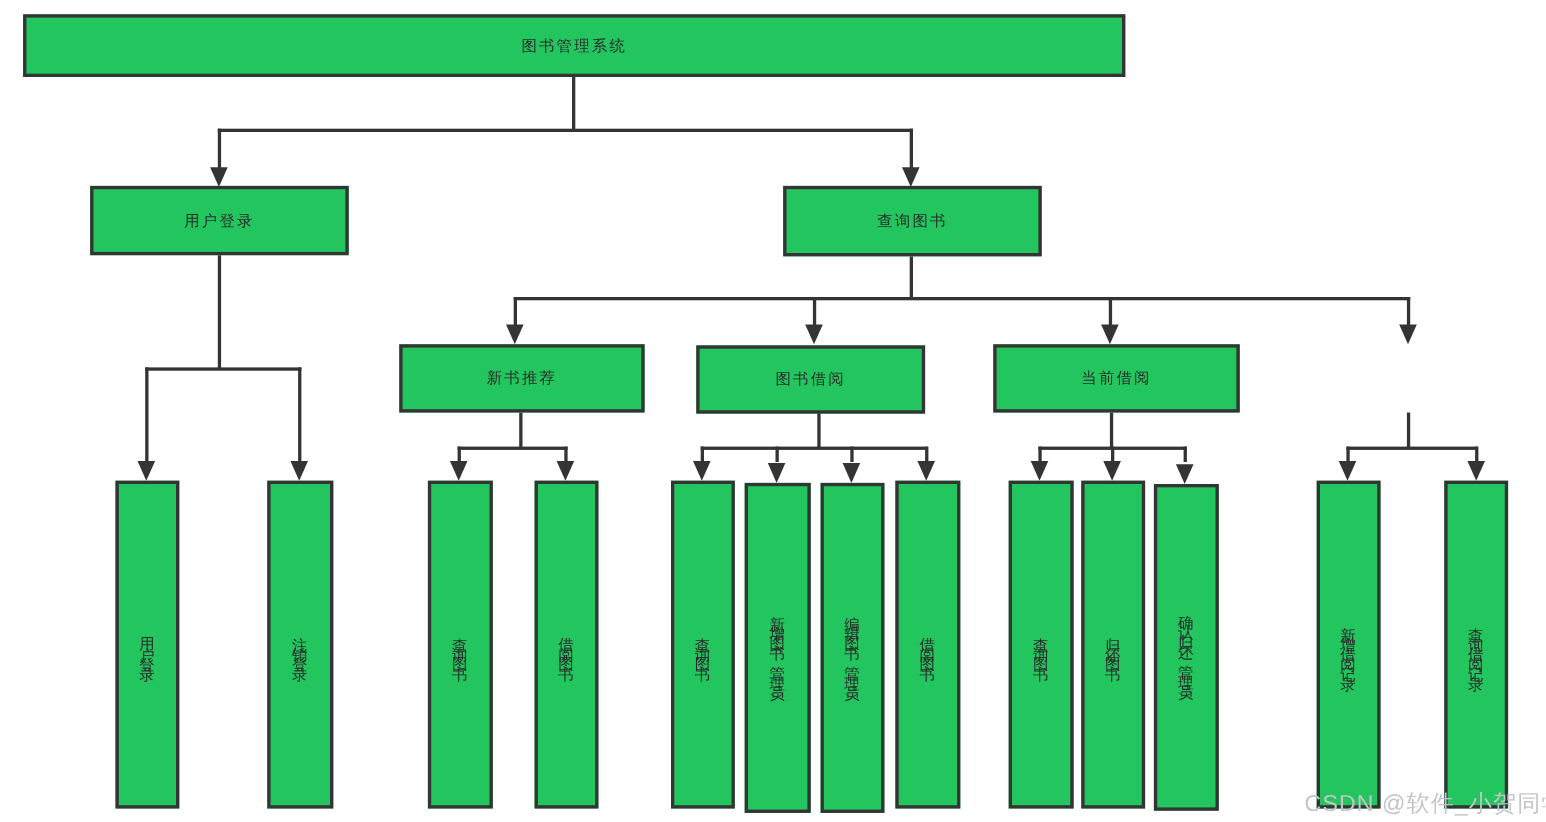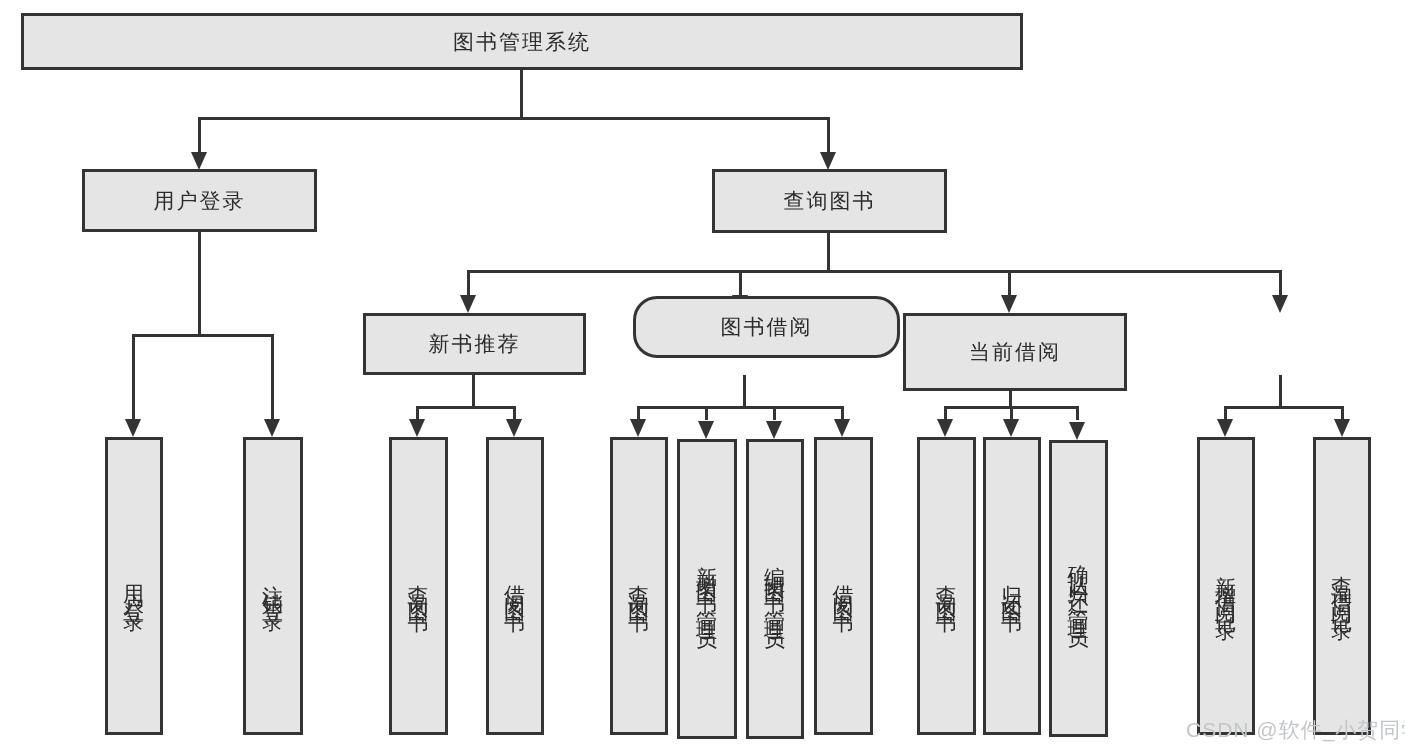--- a/index.html
+++ b/index.html
@@ -6,28 +6,28 @@
   #canvas {
     position: relative;
     width: 1405px;
     height: 747px;
     background: #ffffff;
     overflow: hidden;
     font-family: "Liberation Sans", sans-serif;
   }
   .node {
     position: absolute;
-    background: #e5e5e5;
+    background: #22c55e;
     border: 3px solid #343434;
     box-sizing: border-box;
     display: flex;
     align-items: center;
     justify-content: center;
     color: #2b2b2b;
-    font-size: 21px;
+    font-size: 14px;
     letter-spacing: 2px;
     z-index: 2;
   }
   .node.vert span {
     writing-mode: vertical-rl;
     text-orientation: mixed;
     letter-spacing: 9px;
     line-height: 1;
   }
   .vl { position: absolute; width: 3px; background: #343434; z-index: 1; }
@@ -88,24 +88,24 @@
   <div class="vl" style="left:739px; top:270px; height:26px;"></div>
   <div class="arrow" style="left:732px; top:295px;"></div>
   <div class="vl" style="left:1008px; top:270px; height:26px;"></div>
   <div class="arrow" style="left:1001px; top:295px;"></div>
   <div class="vl" style="left:1279px; top:270px; height:26px;"></div>
   <div class="arrow" style="left:1272px; top:295px;"></div>
 
   <div class="node" style="left:363px; top:313px; width:223px; height:62px;justify-content:center;">
     <span>新书推荐</span>
   </div>
-  <div class="node" style="left:633px; top:296px; width:267px; height:62px;border-radius:24px;">
+  <div class="node" style="left:633px; top:314px; width:208px; height:62px;">
     <span>图书借阅</span>
   </div>
-  <div class="node" style="left:903px; top:313px; width:224px; height:78px;">
+  <div class="node" style="left:903px; top:313px; width:224px; height:62px;">
     <span>当前借阅</span>
   </div>
 
   <div class="vl" style="left:472px; top:375px; height:33px;"></div>
   <div class="hl" style="left:416px; top:406px; width:100px;"></div>
   <div class="vl" style="left:416px; top:406px; height:14px;"></div>
   <div class="arrow" style="left:409px; top:419px;"></div>
   <div class="vl" style="left:513px; top:406px; height:14px;"></div>
   <div class="arrow" style="left:506px; top:419px;"></div>
 

